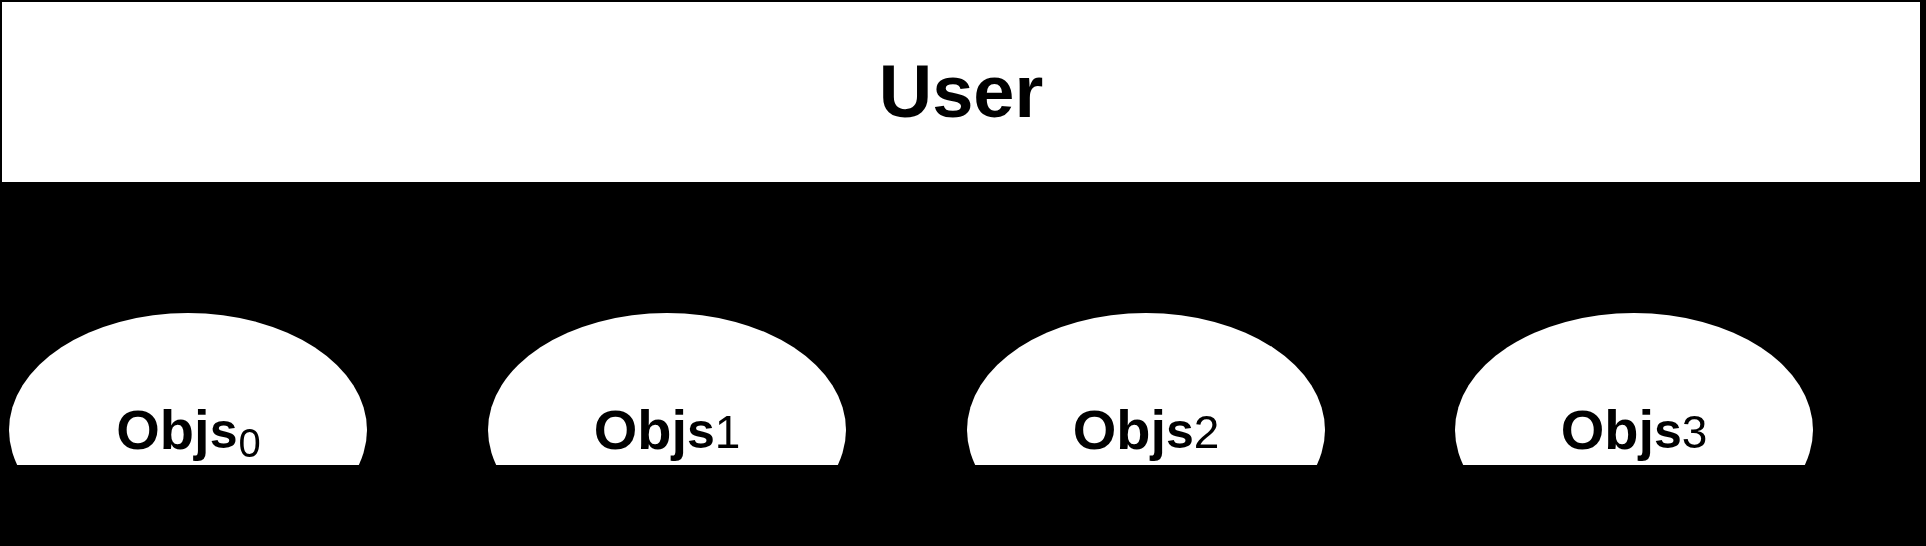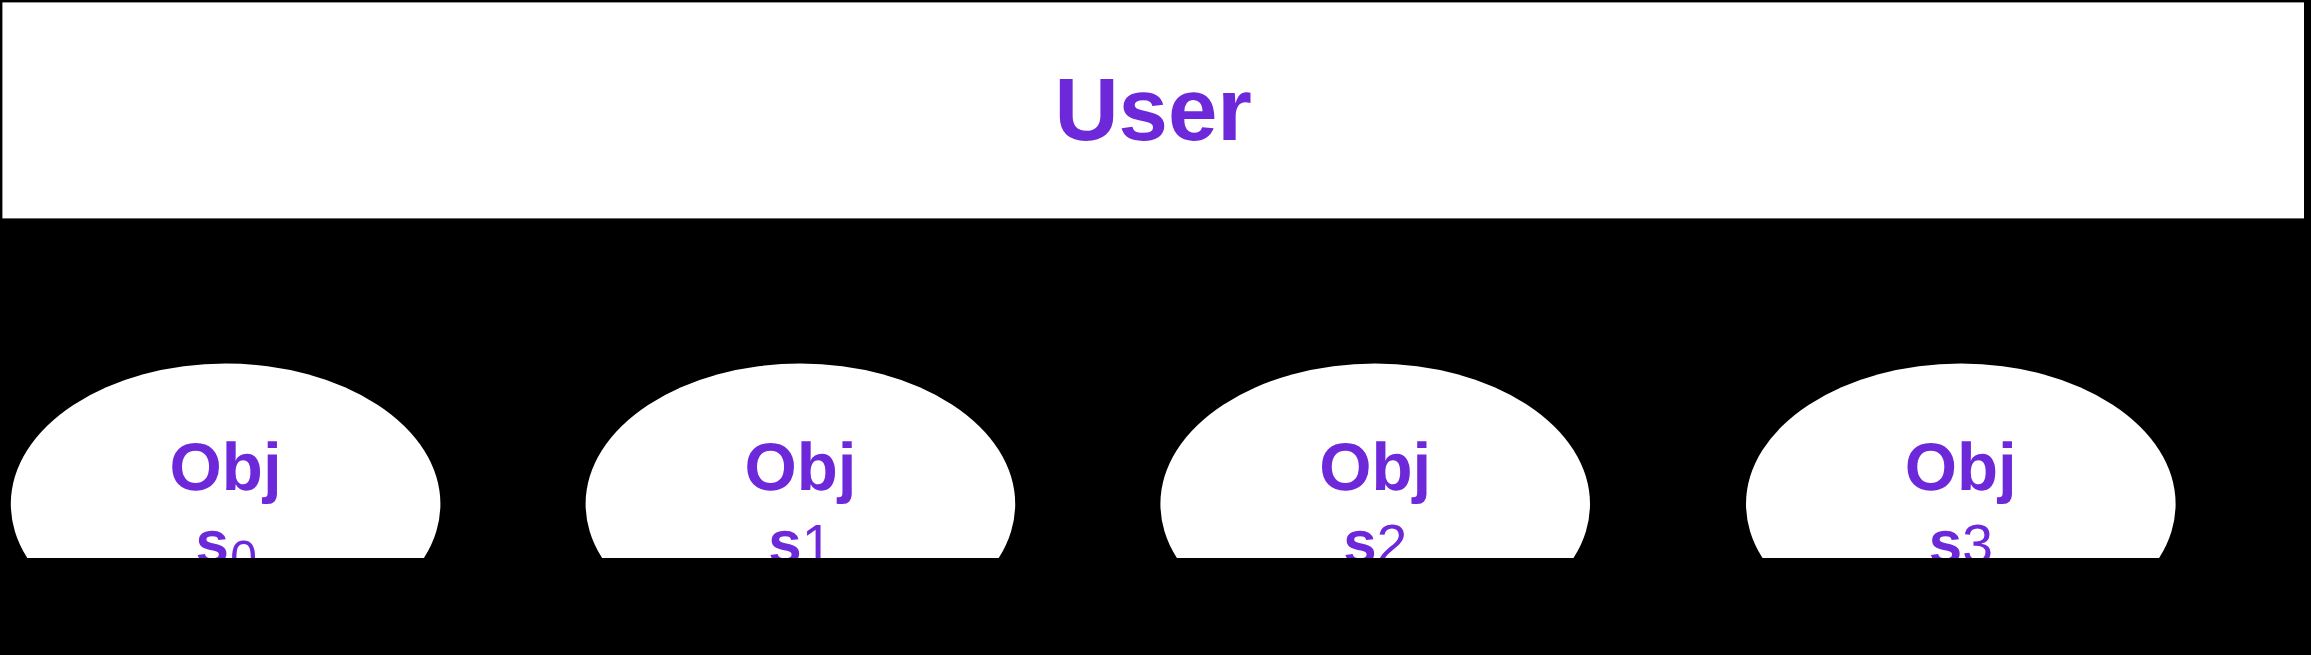--- a/index.html
+++ b/index.html
@@ -7,48 +7,48 @@
     padding: 0;
     background: #000000;
   }
   .canvas {
     position: relative;
     width: 1926px;
     height: 465px;
     background: #000000;
     overflow: hidden;
     font-family: "Liberation Sans", sans-serif;
-    color: #6d28d9;
+    color: #000000;
   }
   .user-box {
     position: absolute;
     left: 2px;
     top: 2px;
     width: 1918px;
     height: 180px;
     background: #ffffff;
     display: flex;
     align-items: center;
     justify-content: center;
   }
   .user-label {
     font-size: 74px;
     font-weight: 700;
     letter-spacing: 0px;
     line-height: 1;
   }
   .obj-ellipse {
     position: absolute;
-    top: 303px;
+    top: 313px;
     width: 358px;
     height: 234px;
     background: #ffffff;
     border-radius: 50%;
     display: flex;
-    flex-direction: column;
+    flex-direction: row;
     align-items: center;
     justify-content: center;
   }
   .obj-ellipse.e0 { left: 9px; }
   .obj-ellipse.e1 { left: 488px; }
   .obj-ellipse.e2 { left: 967px; }
   .obj-ellipse.e3 { left: 1455px; }
   .obj-line {
     font-size: 56px;
     font-weight: 700;

